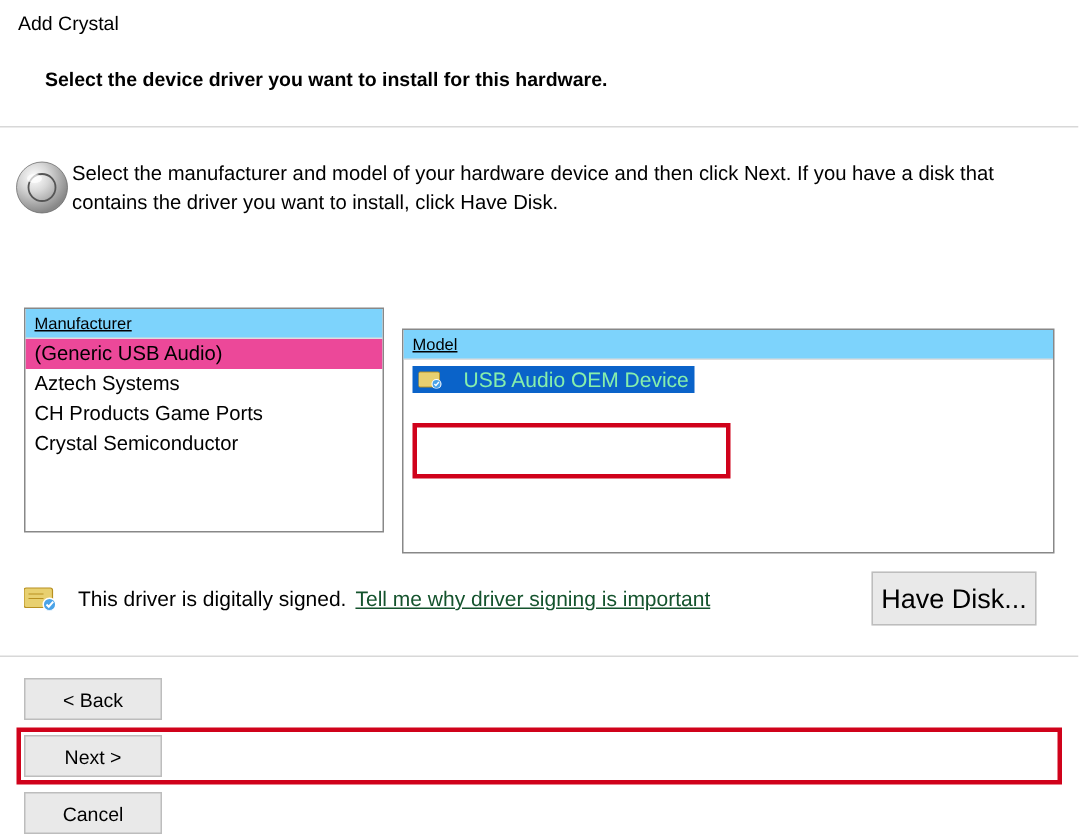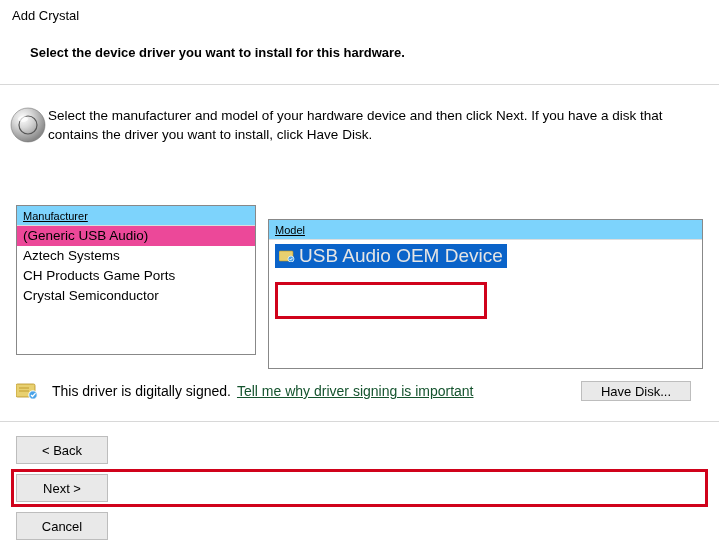--- a/index.html
+++ b/index.html
@@ -79,25 +79,25 @@
     }
     .manuf-item.selected {
       background: #ec4899;
     }
     .model-list {
       padding: 4px 6px;
     }
     .model-item-wrap {
       display: inline-flex;
       align-items: center;
-      gap: 4px;
+      gap: 14px;
       padding: 1px 4px;
       background: #0a63c9;
-      color: #e5e5e5;
-      font-size: 19px;
+      color: #86efac;
+      font-size: 14px;
       cursor: pointer;
     }
     .cert-icon-sm {
       width: 16px;
       height: 12px;
       flex-shrink: 0;
     }
     .red-highlight {
       border: 3px solid #d0021b;
       position: absolute;
@@ -128,25 +128,25 @@
       font-size: 14px;
     }
     .sig-link {
       color: #14532d;
       text-decoration: underline;
       cursor: pointer;
     }
     .have-disk-btn {
       margin-left: auto;
       width: 110px;
-      height: 20px;
+      height: 36px;
       background: #e9e9e9;
       border: 1px solid #bdbdbd;
       font-family: inherit;
-      font-size: 13px;
+      font-size: 18px;
       cursor: pointer;
     }
     .footer-divider {
       height: 1px;
       background: #d8d8d8;
       margin-top: 20px;
     }
     .button-row {
       display: flex;
       justify-content: flex-end;

